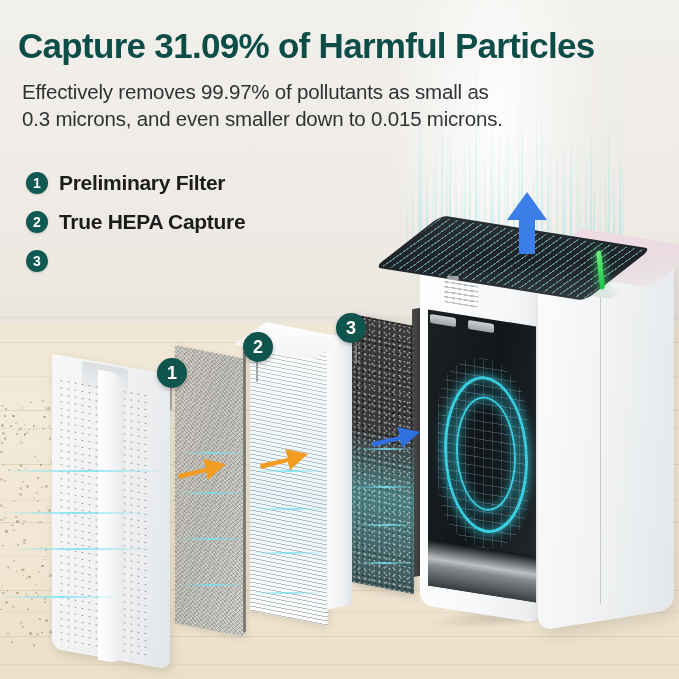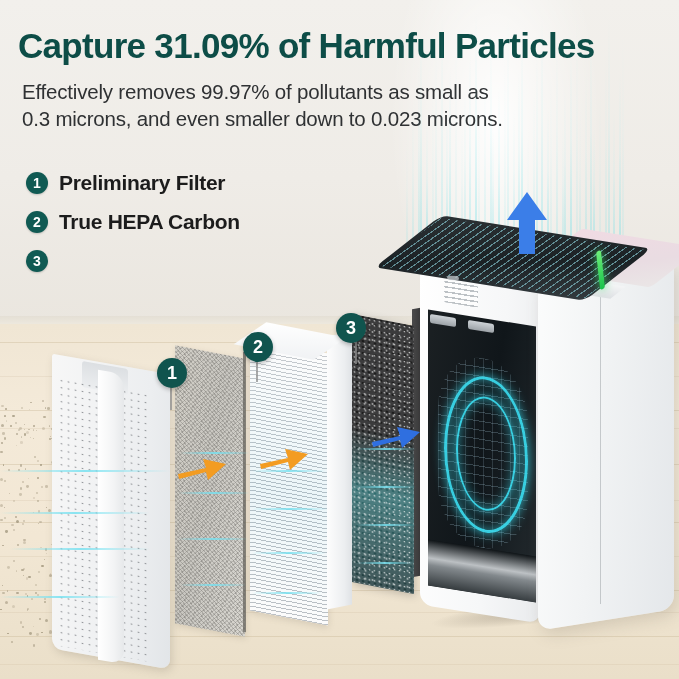--- a/index.html
+++ b/index.html
@@ -238,31 +238,31 @@
       <span style="left: 206.8px; height: 197px; opacity: 0.35;"></span>
       <span style="left: 209.6px; height: 234px; opacity: 0.45;"></span>
       <span style="left: 215.4px; height: 141px; opacity: 0.55;"></span>
       <span style="left: 221.2px; height: 178px; opacity: 0.65;"></span>
       <span style="left: 224px; height: 215px; opacity: 0.25;"></span>
     </div>
 
   <div class="headline">Capture 31.09% of Harmful Particles</div>
   <div class="subline">
     <div>Effectively removes 99.97% of pollutants as small as</div>
-    <div>0.3 microns, and even smaller down to 0.023 microns.</div>
+    <div>0.3 microns, and even smaller down to 0.015 microns.</div>
   </div>
 
   <div class="legend">
     <div class="legend-row">
       <div class="badge">1</div>
       <div class="legend-label">Preliminary Filter</div>
     </div>
     <div class="legend-row">
       <div class="badge">2</div>
-      <div class="legend-label">True HEPA Carbon</div>
+      <div class="legend-label">True HEPA Capture</div>
     </div>
     <div class="legend-row">
       <div class="badge">3</div>
     </div>
   </div>
 
   <div class="dust" id="dust">
       <div class="mote" style="width: 2.07891px; height: 2.07891px; left: 82.9969px; top: 28.6378px; opacity: 0.384187;"></div>
       <div class="mote" style="width: 1.97506px; height: 1.97506px; left: 74.9447px; top: 19.4824px; opacity: 0.733379;"></div>
       <div class="mote" style="width: 2.29672px; height: 2.29672px; left: 60.8019px; top: 70.5409px; opacity: 0.67969;"></div>

